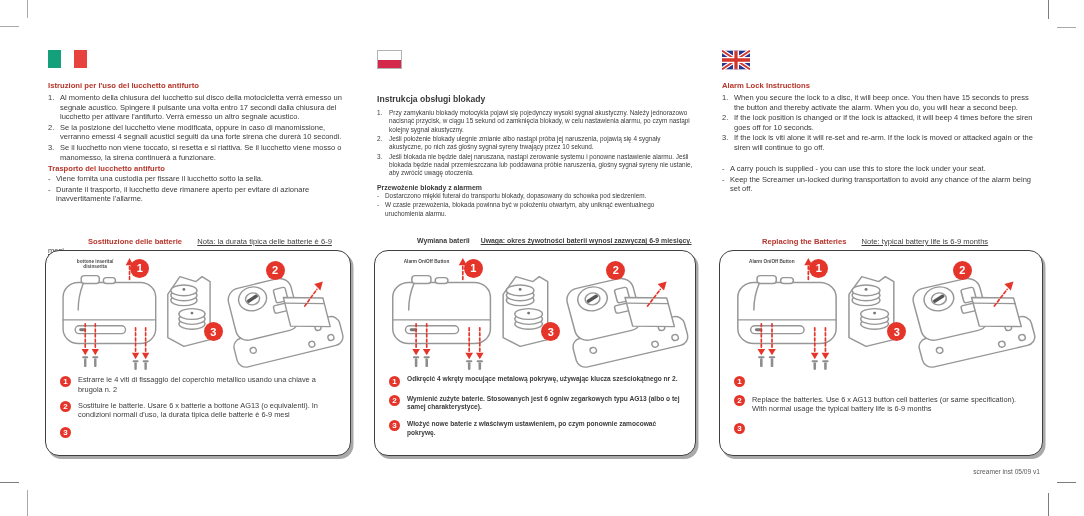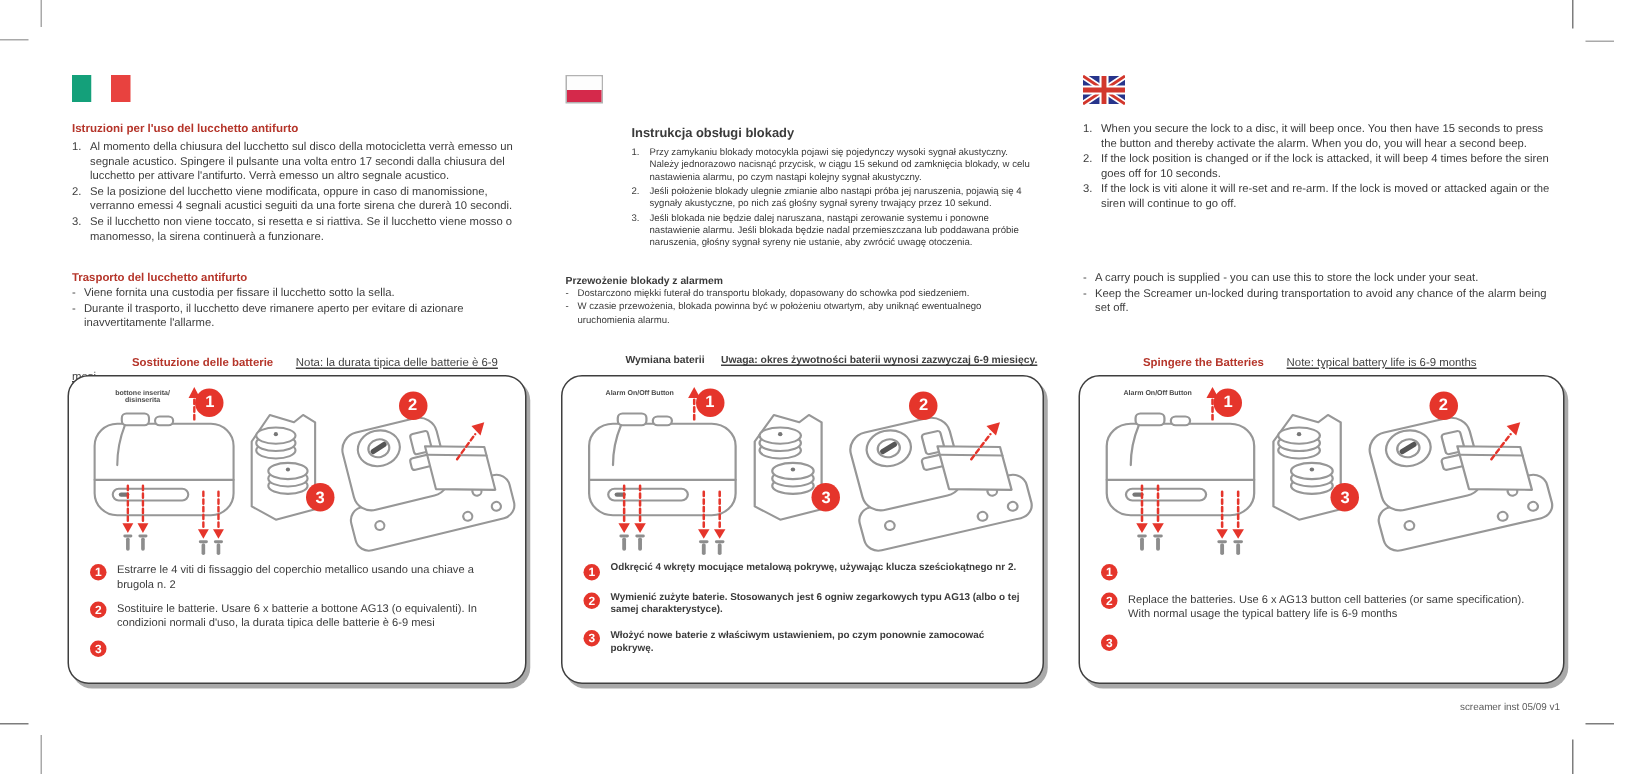--- a/index.html
+++ b/index.html
@@ -22,22 +22,22 @@
   .crop.br-v { left: 1048px; top: 493px; width: 1px; height: 23px; background:#7d7d7d; }
 
   
   .col { position: absolute; top: 48px; }
   .col-it { left: 48px;  width: 300px; }
   .col-pl { left: 377px; width: 316px; }
   .col-en { left: 722px; width: 318px; }
 
   .sec { position: absolute; left: 0; right: 0; }
   .sec-main      { top: 33px; }
-  .col-pl .sec-main { top: 35px; margin-left: 44px; }
-  .sec-transport { top: 132px; }
+  .col-pl .sec-main { top: 46px; }
+  .sec-transport { top: 116px; }
   .col-pl .sec-transport { top: 136px; }
   .sec-battery   { top: 189px; }
 
   .h1 { font-size: 7.7px; font-weight: bold; color: #b5352a; margin-bottom: 3px; }
   .h2 { font-size: 7.6px; font-weight: bold; color: #b5352a; margin-bottom: 1px; }
   .col-pl .h1 { font-size: 8.6px; color: #3a3a3a; margin-bottom: 5px; }
   .col-pl .h2 { font-size: 6.9px; color: #3a3a3a; }
 
   .body-row { display: flex; font-size: 7.5px; line-height: 1.28; margin-bottom: 1px; }
   .col-pl .body-row { font-size: 6.4px; line-height: 1.3; }
@@ -313,20 +313,21 @@
 
   <div class="col col-en">
     <svg class="flag flag-uk" viewBox="0 0 60 40">
       <rect width="60" height="40" fill="#27348b"></rect>
       <path d="M0 0 L60 40 M60 0 L0 40" stroke="#ffffff" stroke-width="9"></path>
       <path d="M0 0 L60 40 M60 0 L0 40" stroke="#d2362c" stroke-width="4"></path>
       <path d="M30 0 V40 M0 20 H60" stroke="#ffffff" stroke-width="13"></path>
       <path d="M30 0 V40 M0 20 H60" stroke="#d2362c" stroke-width="7"></path>
     </svg>
     <div class="sec sec-main">
+      <div class="h1">Alarm Lock Instructions</div>
       <div class="body-row">
         <span class="num">1.</span>
         <span class="txt">When you secure the lock to a disc, it will beep once. You then have 15 seconds to press the button and thereby activate the alarm. When you do, you will hear a second beep.</span>
       </div>
       <div class="body-row">
         <span class="num">2.</span>
         <span class="txt">If the lock position is changed or if the lock is attacked, it will beep 4 times before the siren goes off for 10 seconds.</span>
       </div>
       <div class="body-row">
         <span class="num">3.</span>
@@ -337,21 +338,21 @@
       <div class="body-row">
         <span class="dash">-</span>
         <span class="txt">A carry pouch is supplied - you can use this to store the lock under your seat.</span>
       </div>
       <div class="body-row">
         <span class="dash">-</span>
         <span class="txt">Keep the Screamer un-locked during transportation to avoid any chance of the alarm being set off.</span>
       </div>
     </div>
     <div class="sec sec-battery battery-line">
-      <span class="bh">Spingere the Batteries</span>
+      <span class="bh">Replacing the Batteries</span>
       <span class="bn">Note: typical battery life is 6-9 months</span>
     </div>
     <div class="box">
       <div class="diagram">
         <svg class="diagram-svg" viewBox="0 0 292 120" preserveAspectRatio="none">
             <use href="#lockart"></use>
           </svg>
         <div class="diagram-label">Alarm On/Off Button</div>
         <div class="callout c1">1</div>
         <div class="callout c2">2</div>

